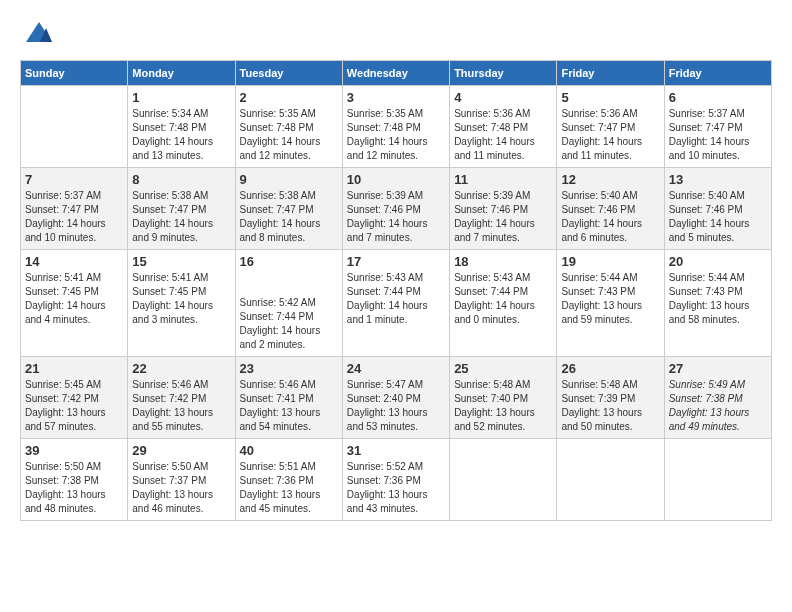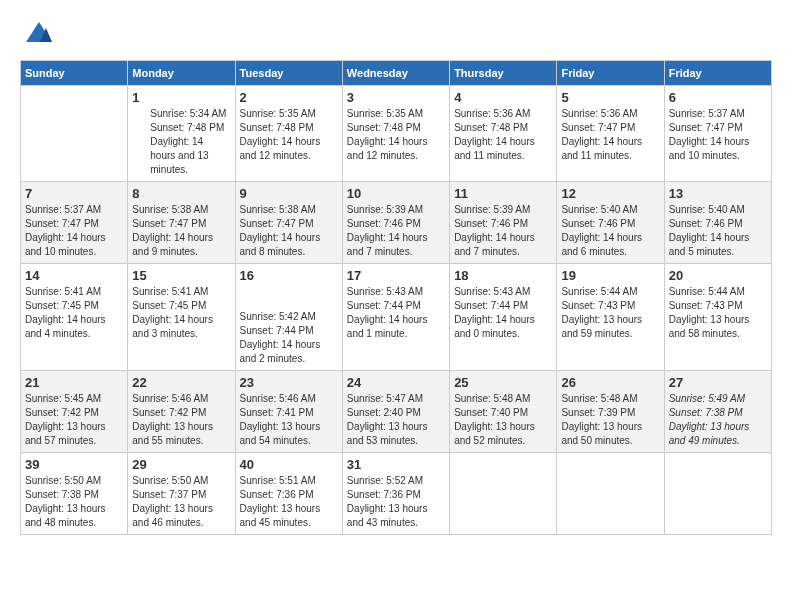--- a/index.html
+++ b/index.html
@@ -123,21 +123,21 @@
         <th>Thursday</th>
         <th>Friday</th>
         <th>Friday</th>
       </tr>
   </thead>
   <tbody id="calendar-body">
   <tr>
         <td class="empty-cell"></td>
         <td>
           <span class="day-number">1</span>
-          <div class="day-info" style="white-space: pre-line; margin-left: 18px;">Sunrise: 5:34 AM
+          <div class="day-info" style="white-space: pre-line;">Sunrise: 5:34 AM
 Sunset: 7:48 PM
 Daylight: 14 hours and 13 minutes.</div>
         </td>
         <td>
           <span class="day-number">2</span>
           <div class="day-info" style="white-space: pre-line;">Sunrise: 5:35 AM
 Sunset: 7:48 PM
 Daylight: 14 hours and 12 minutes.</div>
         </td>
         <td>

